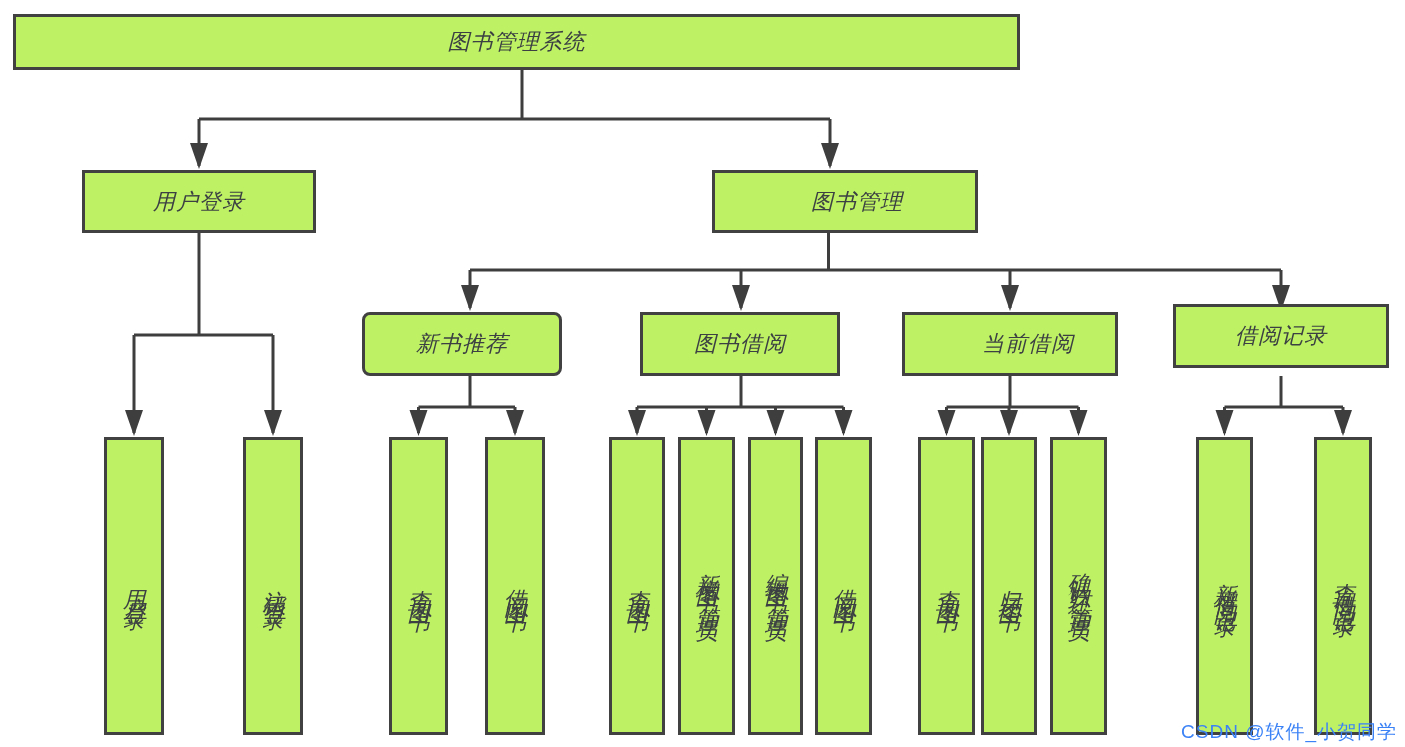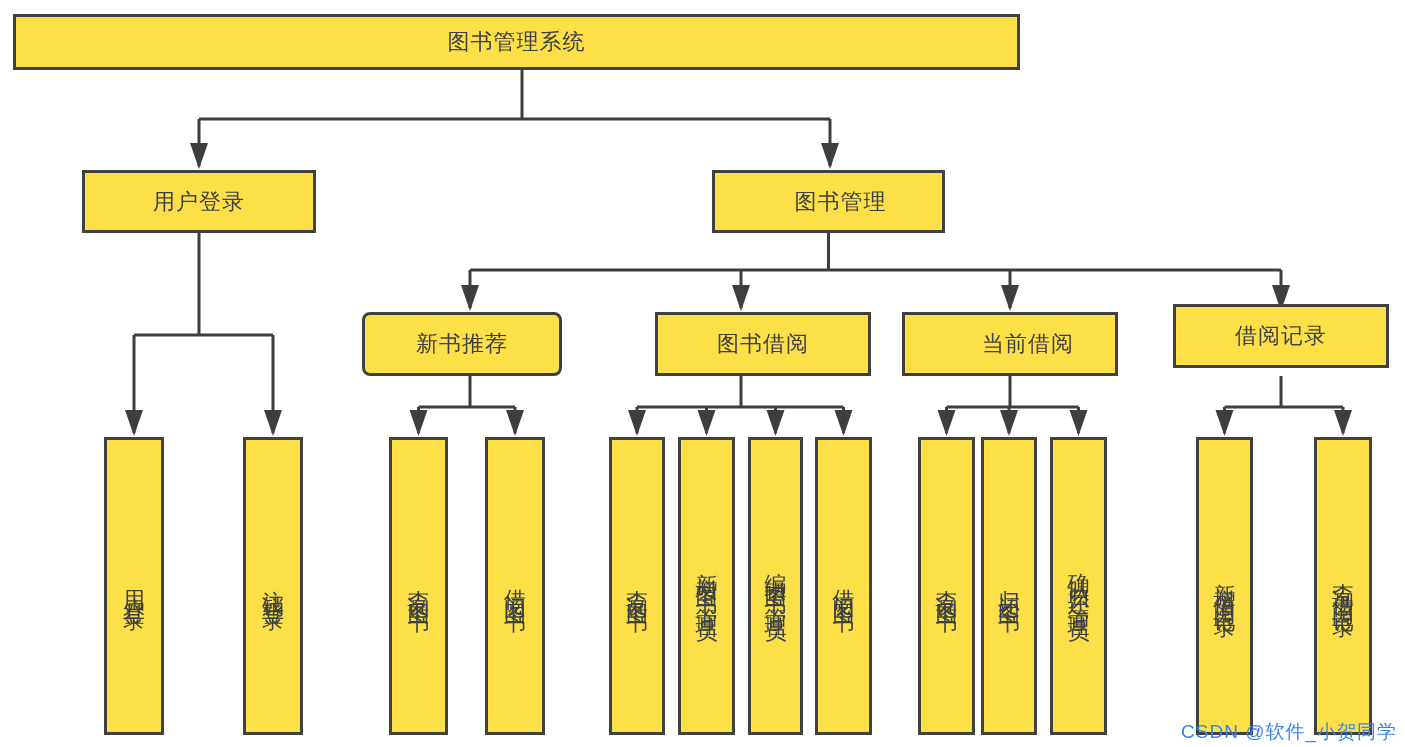--- a/index.html
+++ b/index.html
@@ -22,28 +22,29 @@
     stroke: #3e3e3e;
     stroke-width: 3;
   }
   svg.connectors polygon {
     fill: #3e3e3e;
     stroke: none;
   }
   .box {
     position: absolute;
     box-sizing: border-box;
-    background: #fde047;
+    background: #bef264;
     border: 3px solid #414141;
     display: flex;
     align-items: center;
     justify-content: center;
     font-size: 22px;
     letter-spacing: 1px;
     white-space: nowrap;
+    font-style: italic;
   }
   .leaf {
     font-size: 22px;
   }
   .vtext {
     writing-mode: vertical-rl;
     text-orientation: mixed;
     line-height: 1;
     letter-spacing: 7px;
   }
@@ -111,28 +112,28 @@
     </g>
   </svg>
 
   <div class="box" style="left:13px; top:14px; width:1007px; height:56px;">
     <span>图书管理系统</span>
   </div>
 
   <div class="box" style="left:82px; top:170px; width:234px; height:63px;">
     <span>用户登录</span>
   </div>
-  <div class="box" style="left:712px; top:170px; width:233px; height:63px;padding-left:24px;">
+  <div class="box" style="left:712px; top:170px; width:266px; height:63px;padding-left:24px;">
     <span>图书管理</span>
   </div>
 
   <div class="box" style="left:362px; top:312px; width:200px; height:64px;border-radius:8px;">
     <span>新书推荐</span>
   </div>
-  <div class="box" style="left:655px; top:312px; width:216px; height:64px;">
+  <div class="box" style="left:640px; top:312px; width:200px; height:64px;">
     <span>图书借阅</span>
   </div>
   <div class="box" style="left:902px; top:312px; width:216px; height:64px;padding-left:36px;">
     <span>当前借阅</span>
   </div>
   <div class="box" style="left:1173px; top:304px; width:216px; height:64px;">
     <span>借阅记录</span>
   </div>
 
   <div class="box leaf" style="left:104px; top:437px; width:60px; height:298px;">

